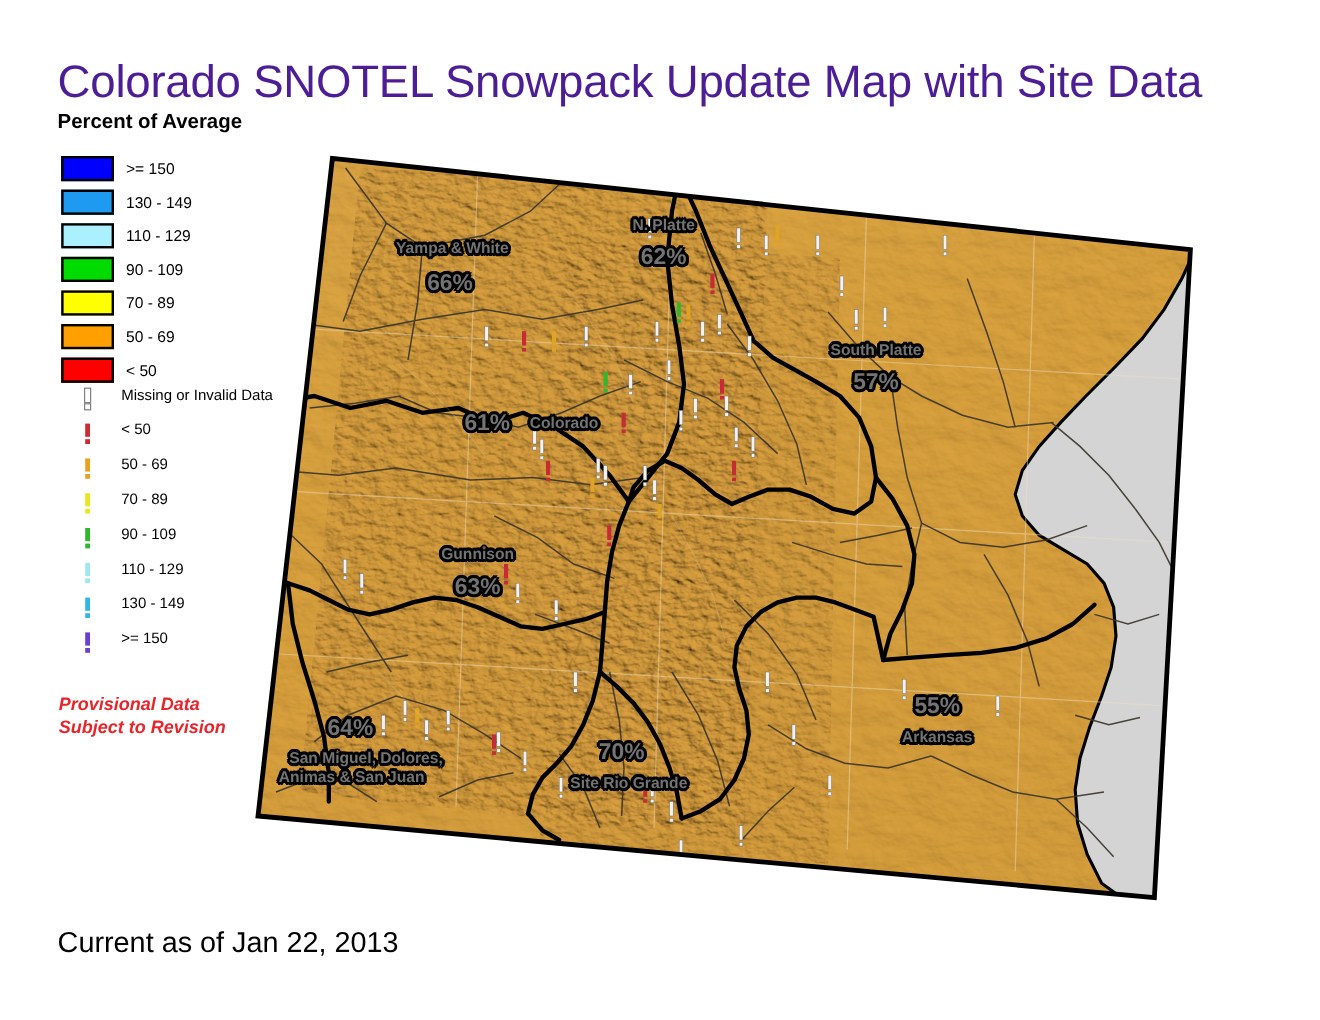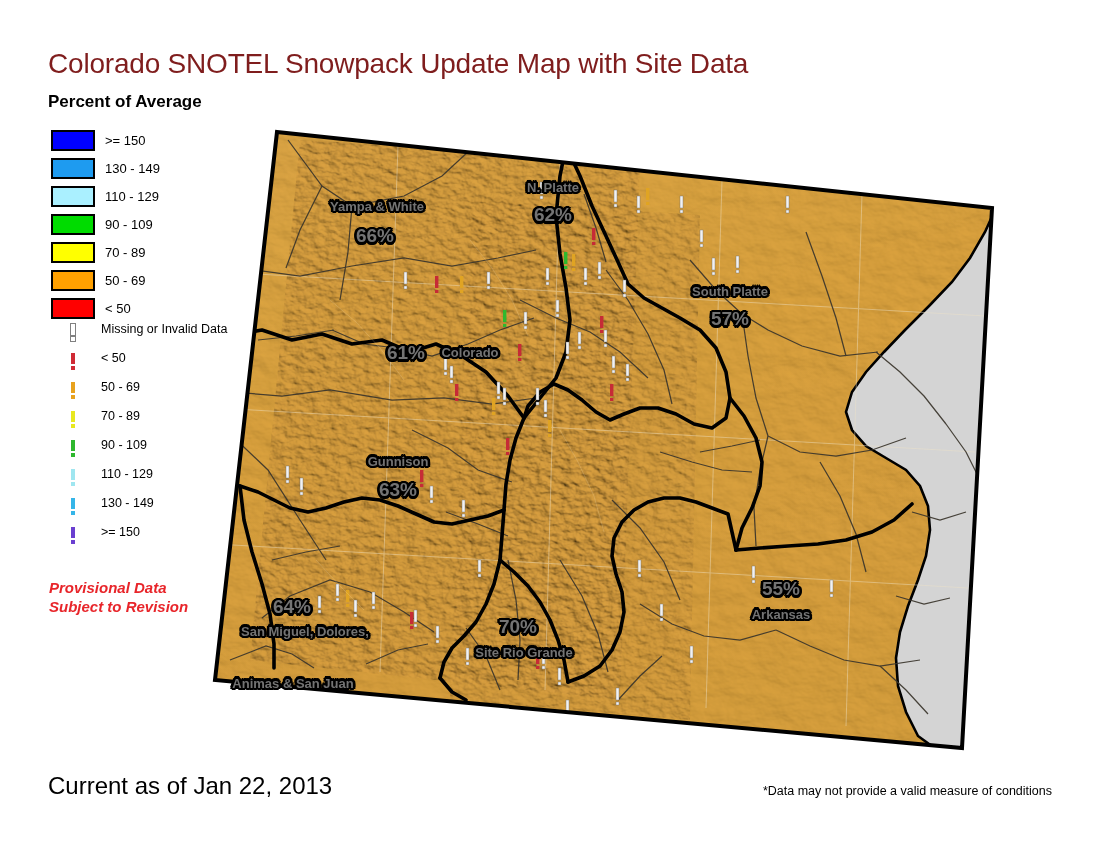--- a/index.html
+++ b/index.html
@@ -6,21 +6,21 @@
   body{
     width:1100px;height:850px;background:#ffffff;
     font-family:"Liberation Sans", sans-serif;
     overflow:hidden;position:relative;
   }
   #root{position:absolute;inset:0;}
 
   
   .title{
     position:absolute;left:48px;top:48px;
-    font-size:28px;font-weight:400;color:#7f1d1d;
+    font-size:38px;font-weight:400;color:#4c1d95;
     letter-spacing:-0.2px;white-space:nowrap;
   }
   .subtitle{
     position:absolute;left:48px;top:92px;
     font-size:17px;font-weight:bold;color:#000;white-space:nowrap;
   }
 
   
   .legend-swatches{position:absolute;left:51px;top:126px;}
   .sw-row{display:flex;align-items:center;height:28px;}
@@ -500,24 +500,23 @@
 
   <div class="maplabel lbl-pct" style="left:406px;top:353px;">61%</div>
   <div class="maplabel lbl-name" style="left:470px;top:353px;">Colorado</div>
 
   <div class="maplabel lbl-name" style="left:398px;top:462px;">Gunnison</div>
   <div class="maplabel lbl-pct" style="left:398px;top:490px;">63%</div>
 
 
   <div class="maplabel lbl-pct" style="left:292px;top:607px;">64%</div>
   <div class="maplabel lbl-name2" style="left:293px;top:632px;padding-left:24px;">San Miguel, Dolores,</div>
-  <div class="maplabel lbl-name2" style="left:293px;top:684px;">Animas &amp; San Juan</div>
+  <div class="maplabel lbl-name2" style="left:293px;top:648px;">Animas &amp; San Juan</div>
 
   <div class="maplabel lbl-pct" style="left:518px;top:627px;">70%</div>
   <div class="maplabel lbl-name" style="left:524px;top:653px;">Site Rio Grande</div>
 
   <div class="maplabel lbl-pct" style="left:781px;top:589px;">55%</div>
   <div class="maplabel lbl-name" style="left:781px;top:615px;">Arkansas</div>
 
   <div class="footer-left">Current as of Jan 22, 2013</div>
-  <div class="footer-right">*Data may not provide a valid measure of conditions</div>
 
 </div>
 
 </body></html>

